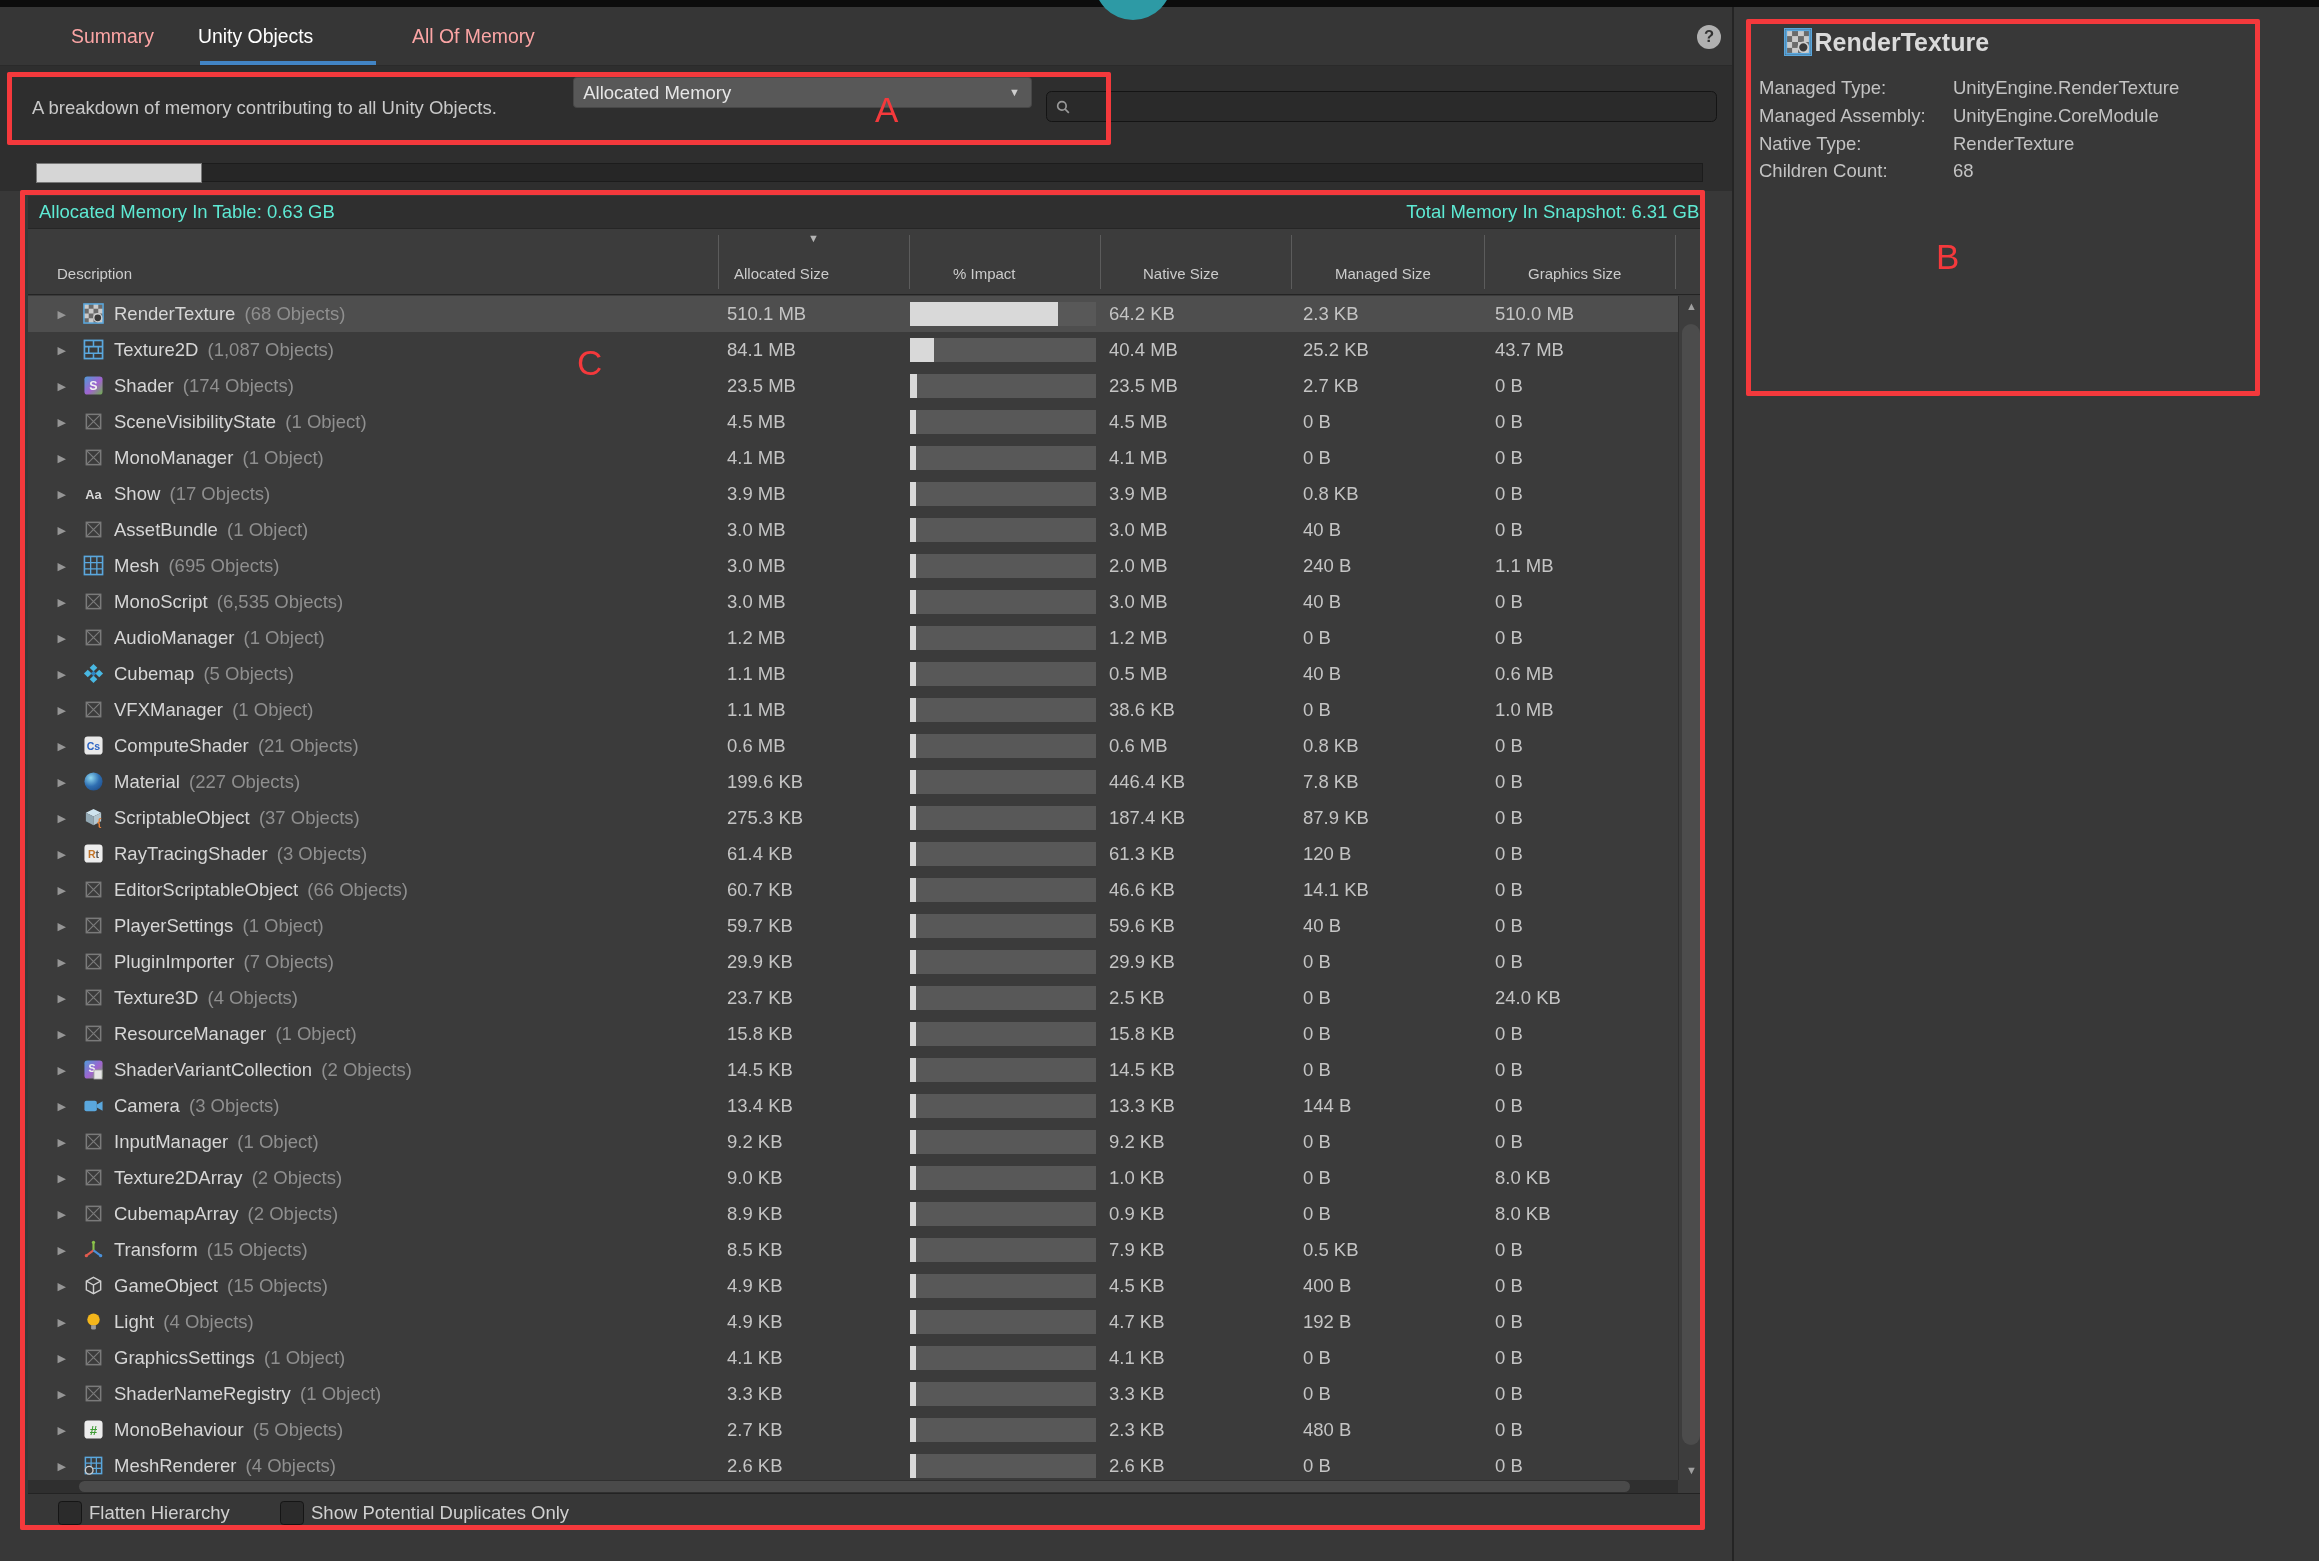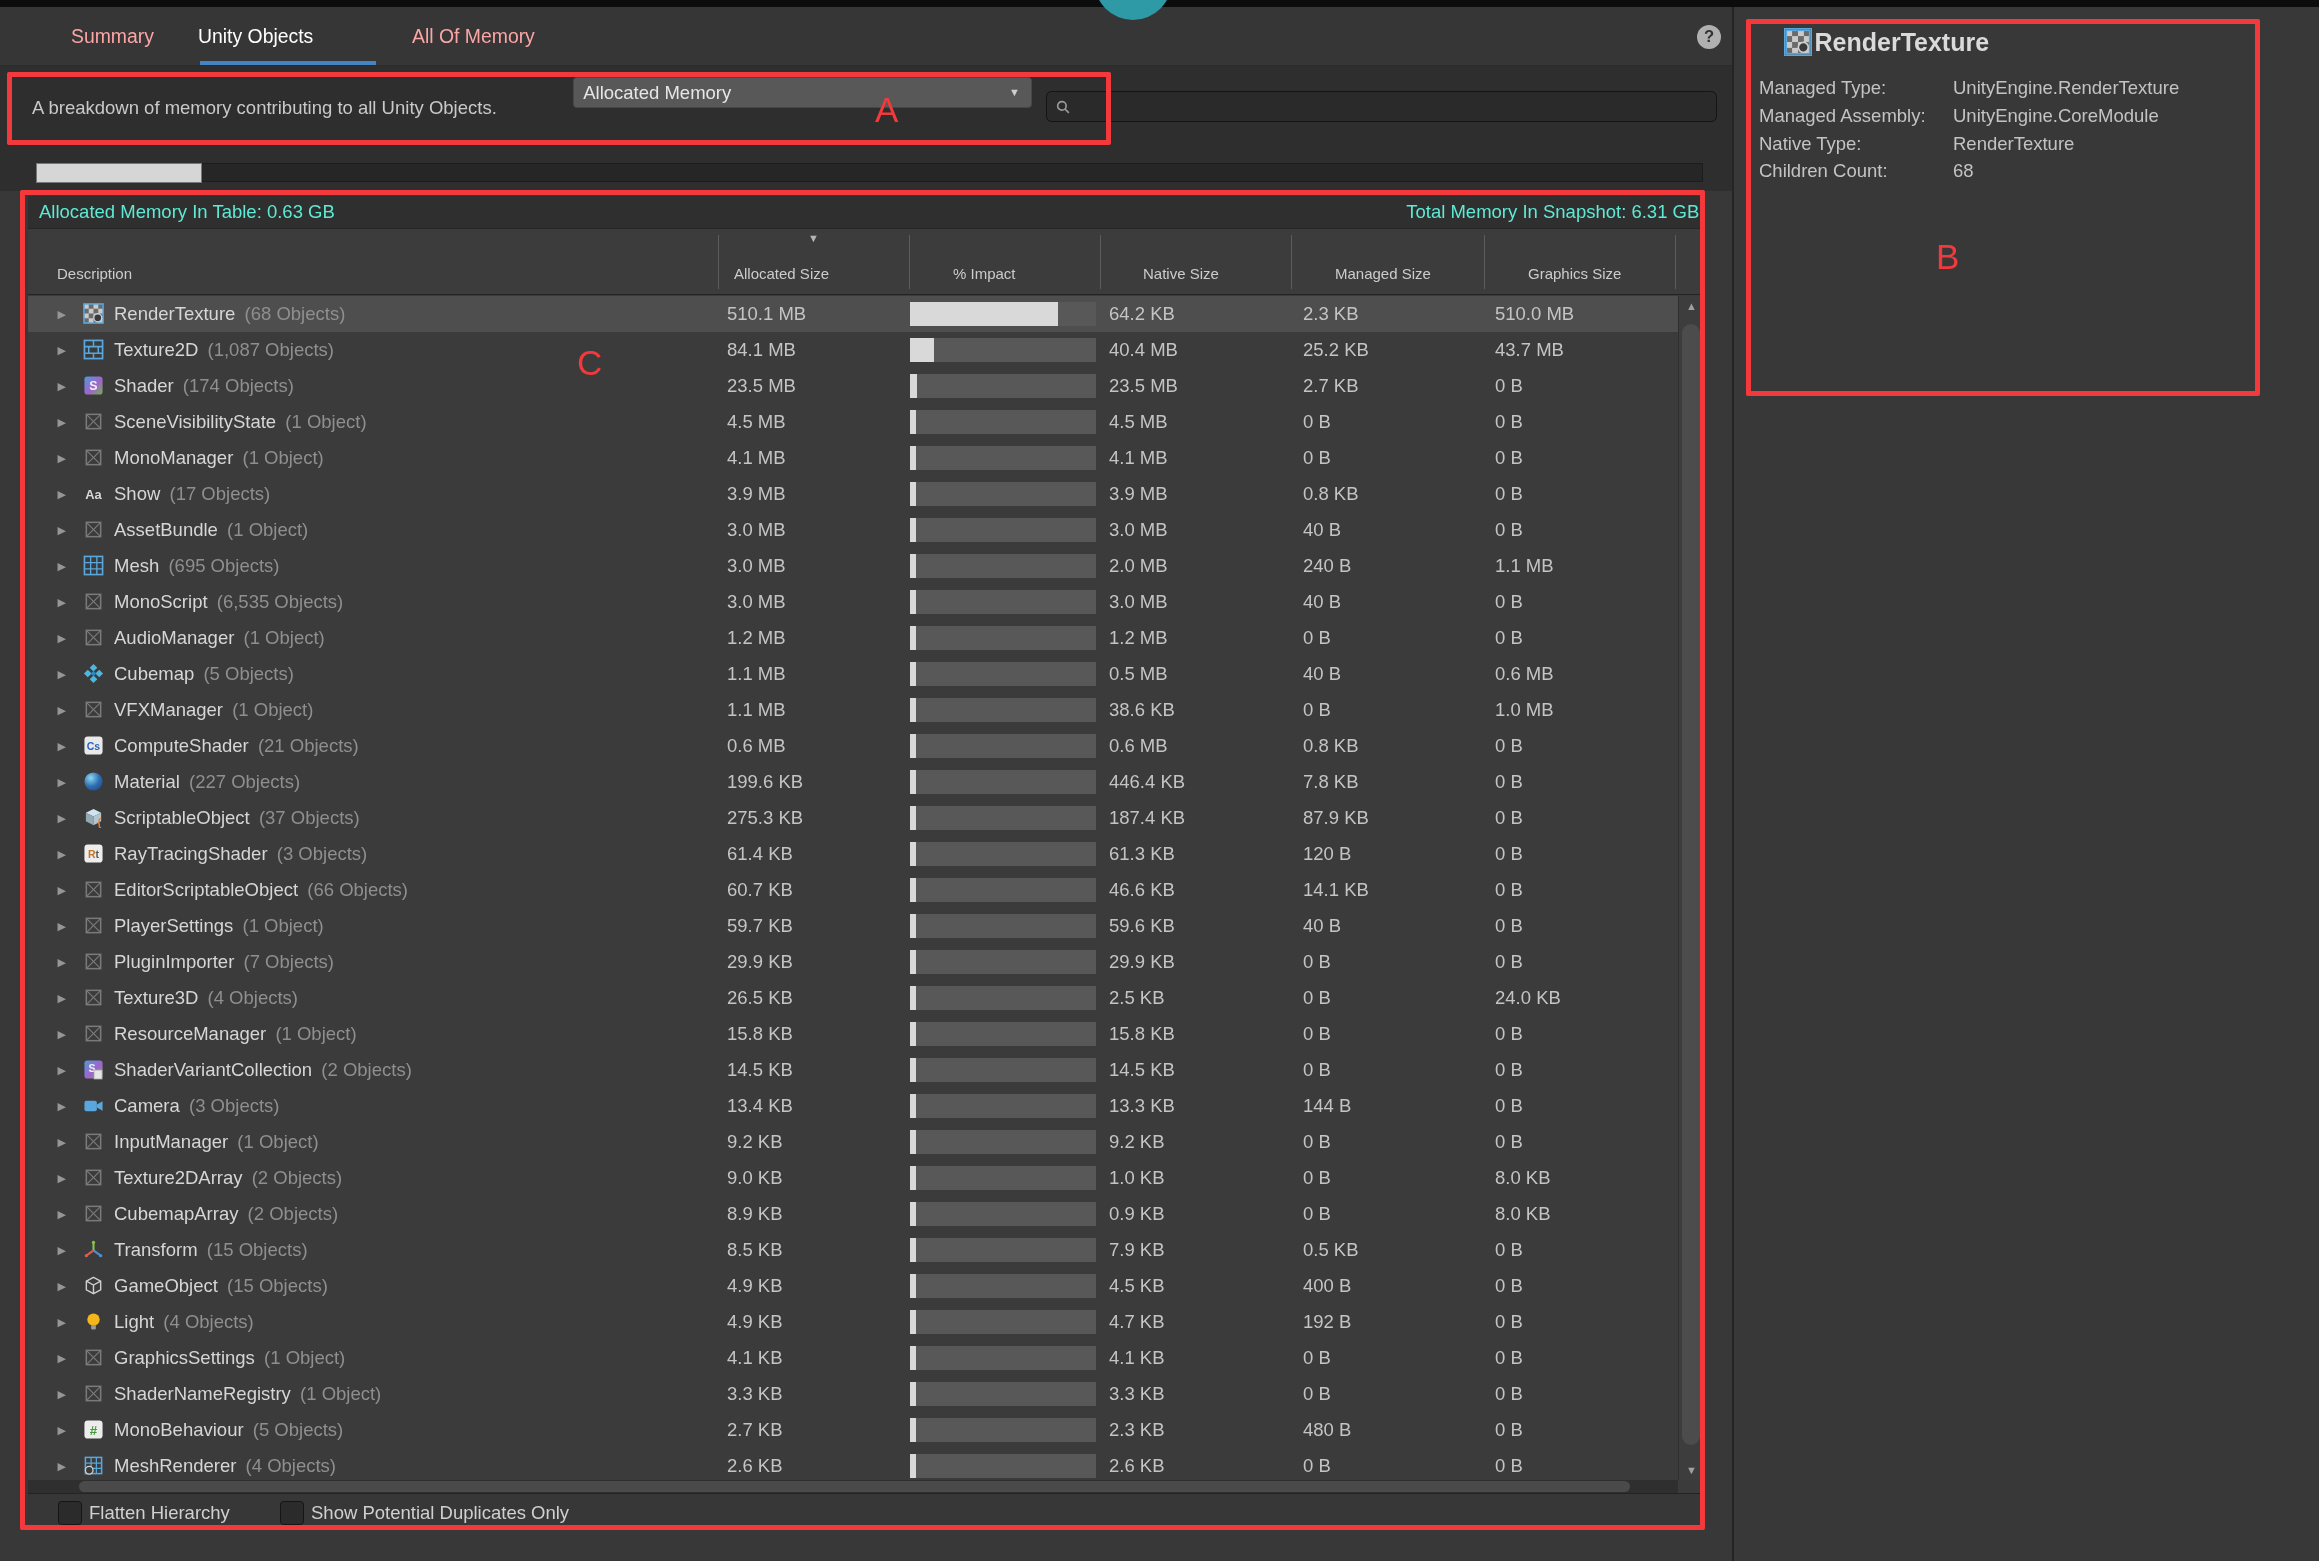--- a/index.html
+++ b/index.html
@@ -500,21 +500,21 @@
       </div>
       <div class="trow">
         <span class="tri">▶</span>
         <span class="ricon">
           <svg viewBox="0 0 22 22" style="opacity:.75">
             <rect x="3.5" y="3.5" width="15" height="15" fill="none" stroke="#8f8f8f" stroke-width="1.6"></rect>
             <path d="M3.5 3.5 L18.5 18.5 M18.5 3.5 L3.5 18.5" stroke="#8f8f8f" stroke-width="1.3" fill="none"></path>
           </svg>
         </span>
         <span class="nm"><span>Texture3D</span><span class="ct">(4 Objects)</span></span>
-        <span class="v alloc">26.5 KB</span>
+        <span class="v alloc">23.7 KB</span>
         <span class="v native">2.5 KB</span>
         <span class="v managed">0 B</span>
         <span class="v graphics">24.0 KB</span>
         <span class="bar">
           <span class="fill" style="width: 5.5px;"></span>
         </span>
       </div>
       <div class="trow">
         <span class="tri">▶</span>
         <span class="ricon">

